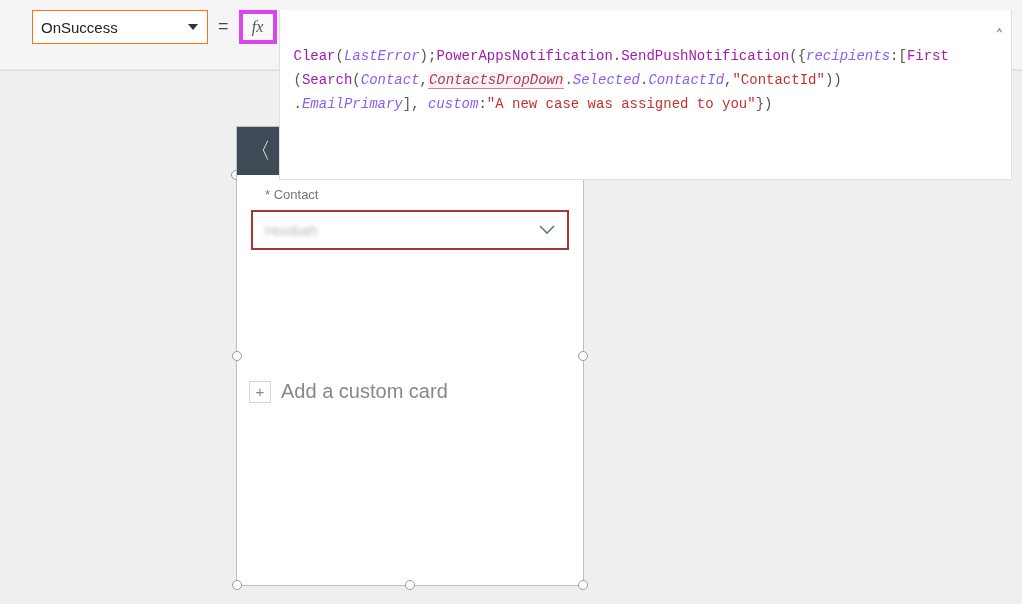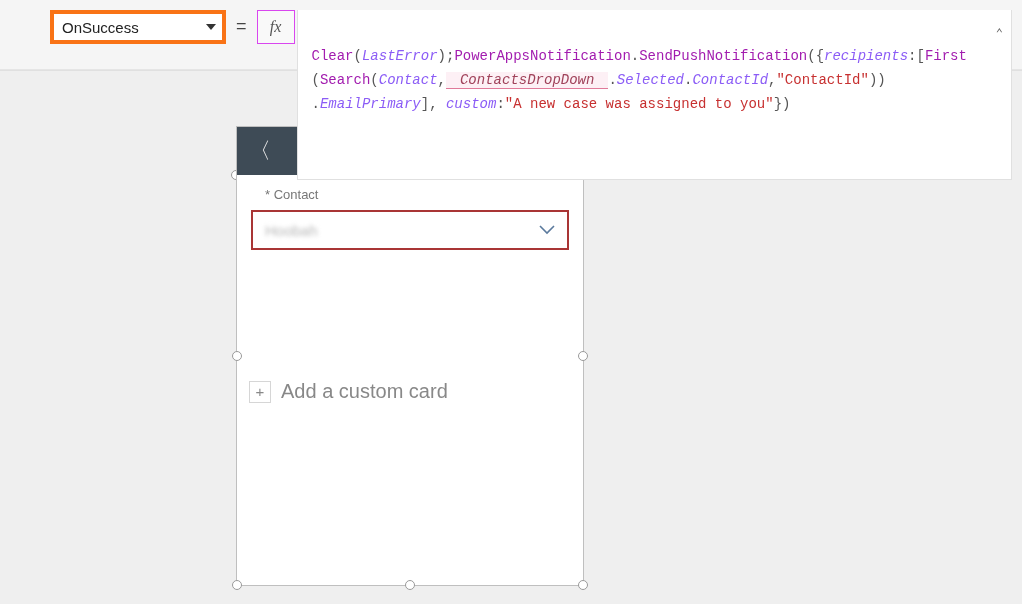--- a/index.html
+++ b/index.html
@@ -19,25 +19,25 @@
       display: flex;
       align-items: flex-start;
       background: #f5f5f5;
       border-bottom: 1px solid #e5e5e5;
       padding: 10px 0 0 0;
       height: 70px;
       position: relative;
       z-index: 10;
     }
     .prop-select {
-      margin-left: 50px;
+      margin-left: 32px;
       width: 176px;
       height: 34px;
       padding: 4px 8px;
-      border: 4px solid #f97316;
+      border: 1px solid #f97316;
       background: #ffffff;
       font-size: 15px;
       color: #222;
       cursor: pointer;
       appearance: none;
       -webkit-appearance: none;
       position: relative;
     }
     .select-wrap {
       position: relative;
@@ -55,21 +55,21 @@
       pointer-events: none;
     }
     .equals {
       margin: 6px 10px 0 10px;
       font-size: 18px;
       color: #444;
     }
     .fx-box {
       width: 38px;
       height: 34px;
-      border: 1px solid #d946ef;
+      border: 4px solid #d946ef;
       background: #f9f9f9;
       display: flex;
       align-items: center;
       justify-content: center;
       font-style: italic;
       font-family: Georgia, serif;
       color: #555;
       font-size: 16px;
       cursor: pointer;
     }
@@ -98,21 +98,21 @@
     }
     .formula-box .t-fn { color: #a21caf; }
     .formula-box .t-var { color: #8b5cf6; font-style: italic; }
     .formula-box .t-str { color: #c73030; }
     .formula-box .t-punc { color: #555; }
     .formula-box .t-highlight {
       color: #a0425a;
       font-style: italic;
       border-bottom: 1px solid #e07a9a;
       background: #fdf0f5;
-      padding: 0 14px;
+      padding: 0 1px;
     }
     .expand-chevron {
       position: absolute;
       right: 8px;
       top: 12px;
       font-size: 12px;
       color: #666;
       cursor: pointer;
       user-select: none;
     }

